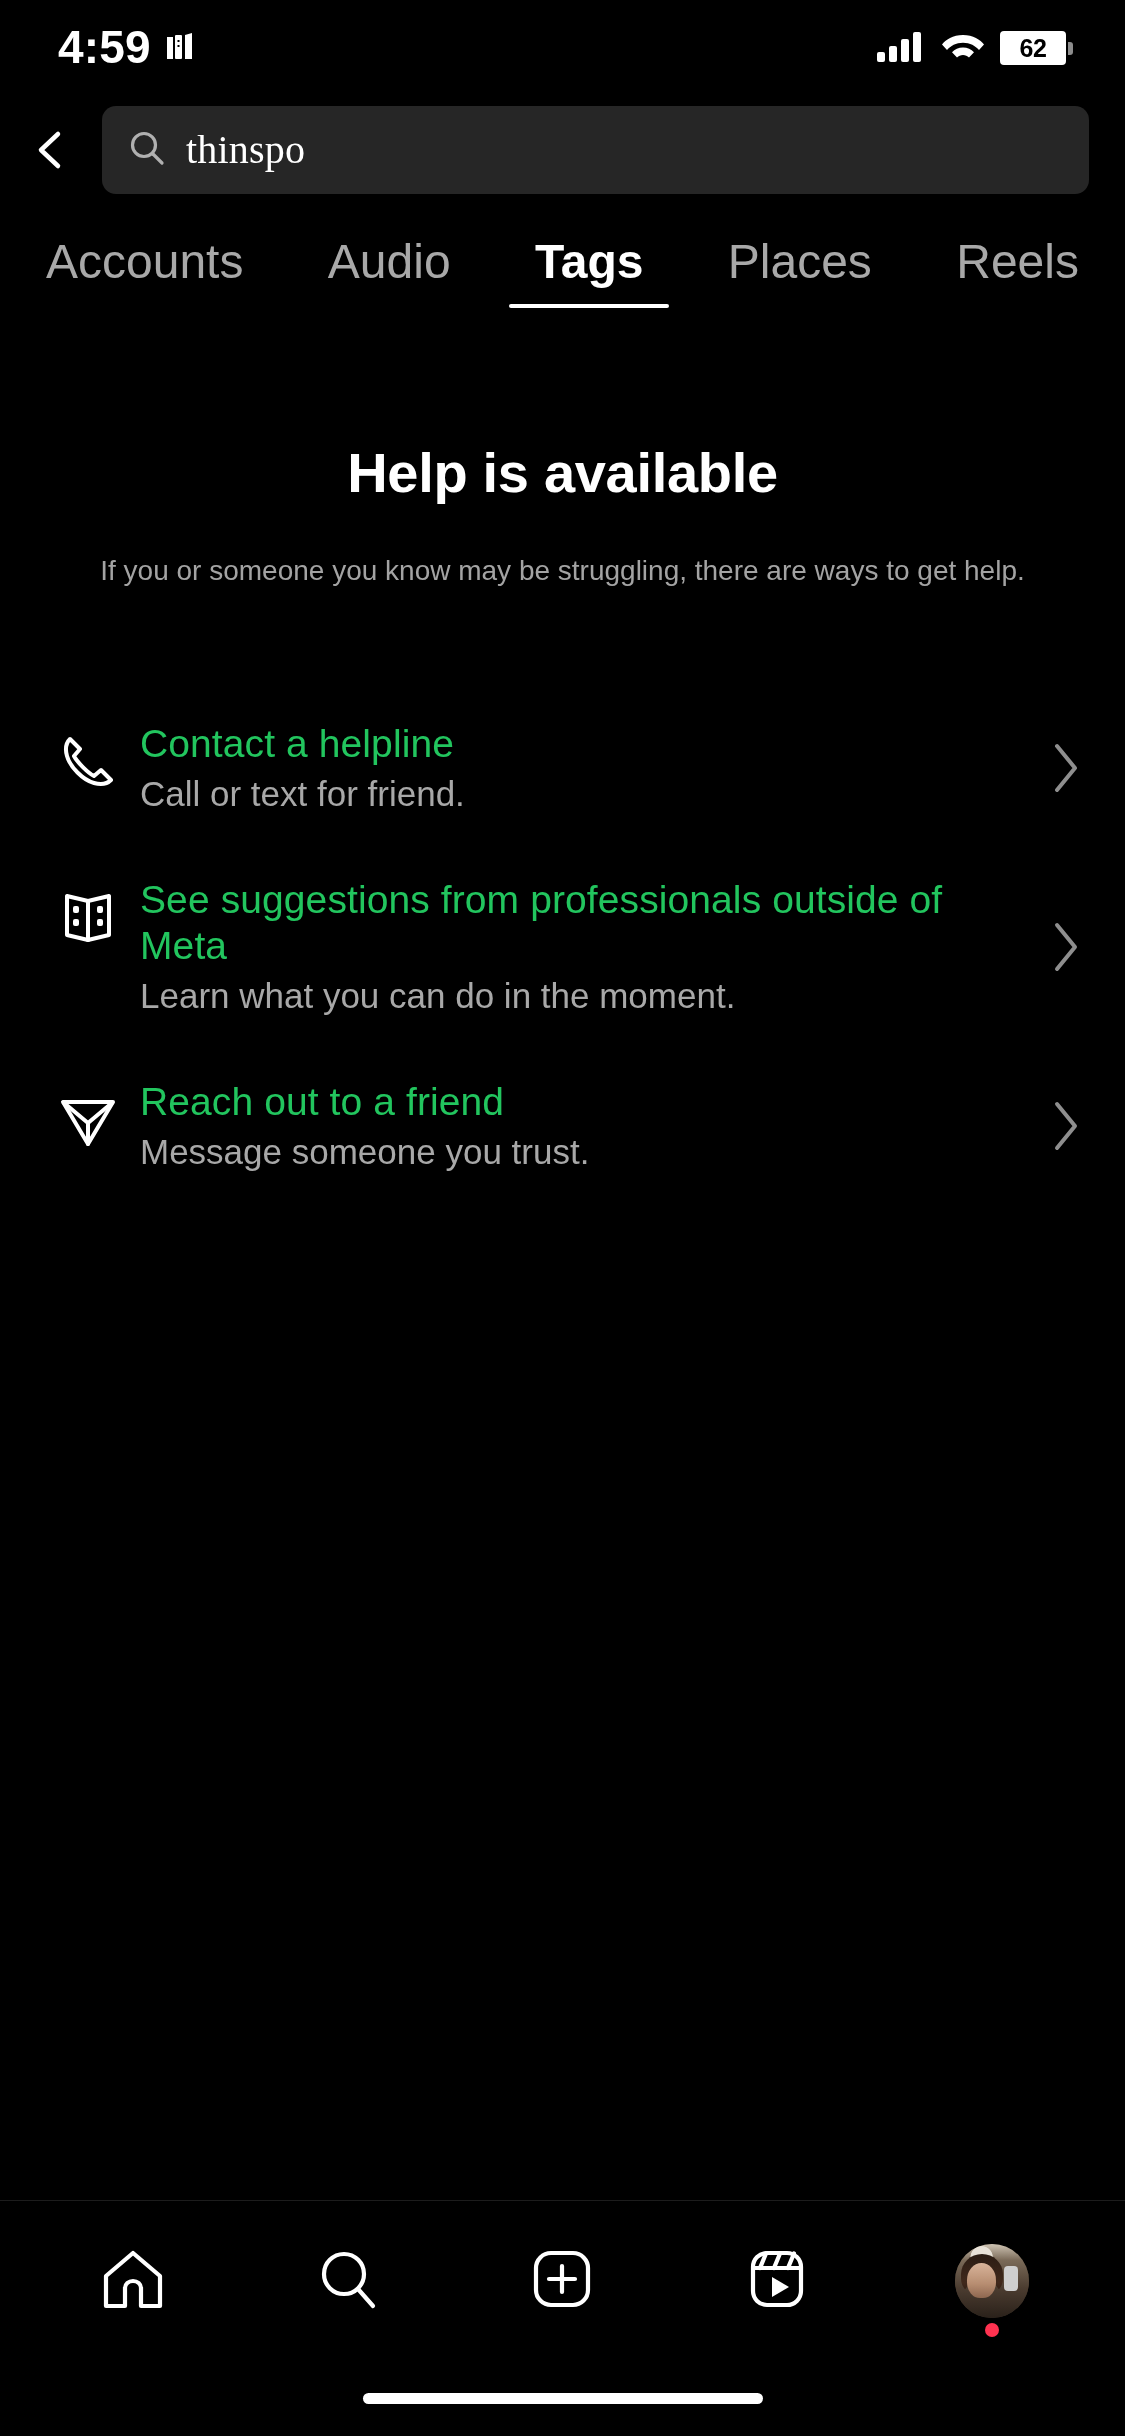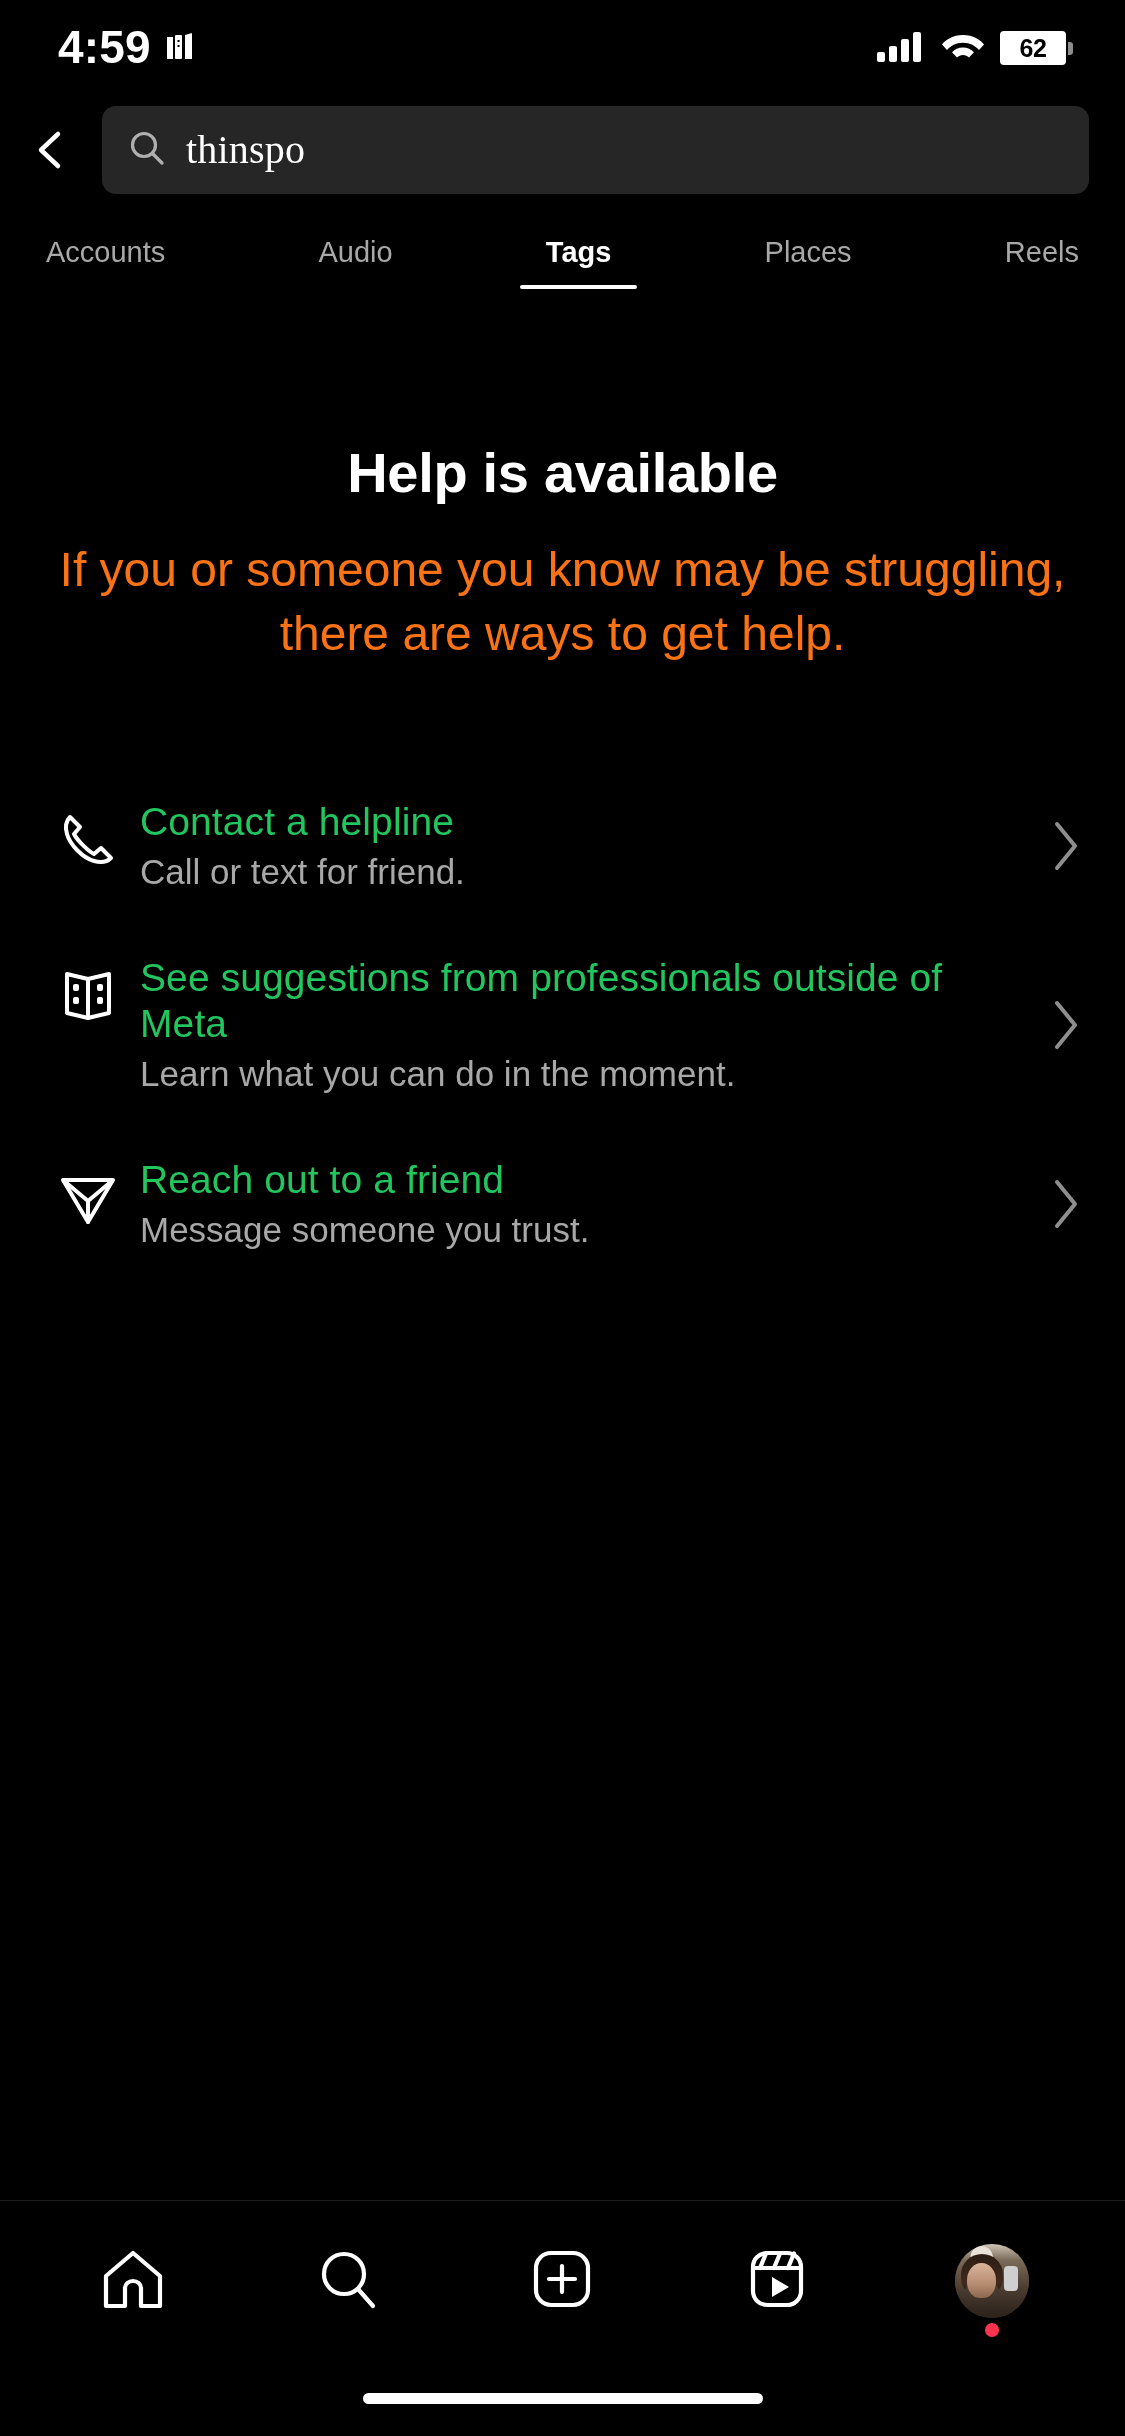--- a/index.html
+++ b/index.html
@@ -110,21 +110,21 @@
   
   .tab-bar {
     flex:0 0 110px;
     display:flex;
     align-items:flex-start;
     justify-content:space-between;
     padding:34px 34px 0 34px;
     position:relative;
   }
   .tab {
-    font-size:29px;
+    font-size:48px;
     color:#a8a8a8;
     line-height:1;
     padding:0 12px 22px 12px;
     position:relative;
     cursor:pointer;
     white-space:nowrap;
   }
   .tab.active {
     color:#ffffff;
     font-weight:700;
@@ -150,24 +150,24 @@
   .headline {
     margin-top:128px;
     text-align:center;
     font-size:56px;
     font-weight:700;
     color:#fff;
     letter-spacing:-0.3px;
     line-height:1.1;
   }
   .subhead {
-    margin-top:34px;
+    margin-top:48px;
     text-align:center;
-    font-size:48px;
-    color:#f97316;
+    font-size:28px;
+    color:#a3a3a3;
     line-height:1.35;
     padding:0 18px;
   }
 
   .options {
     margin-top:100px;
     display:flex;
     flex-direction:column;
   }
   .option-row {

